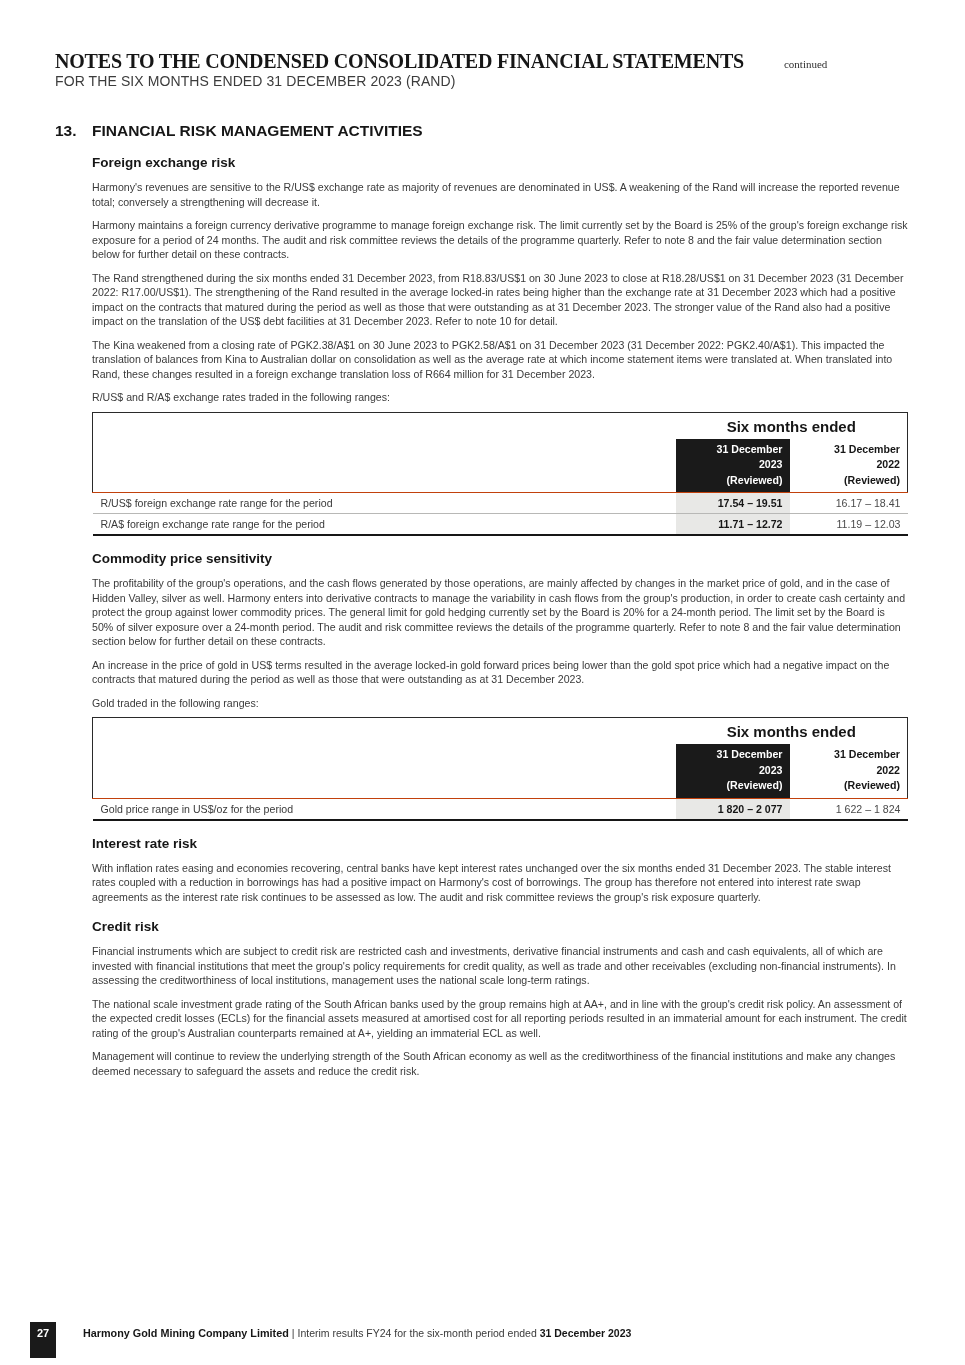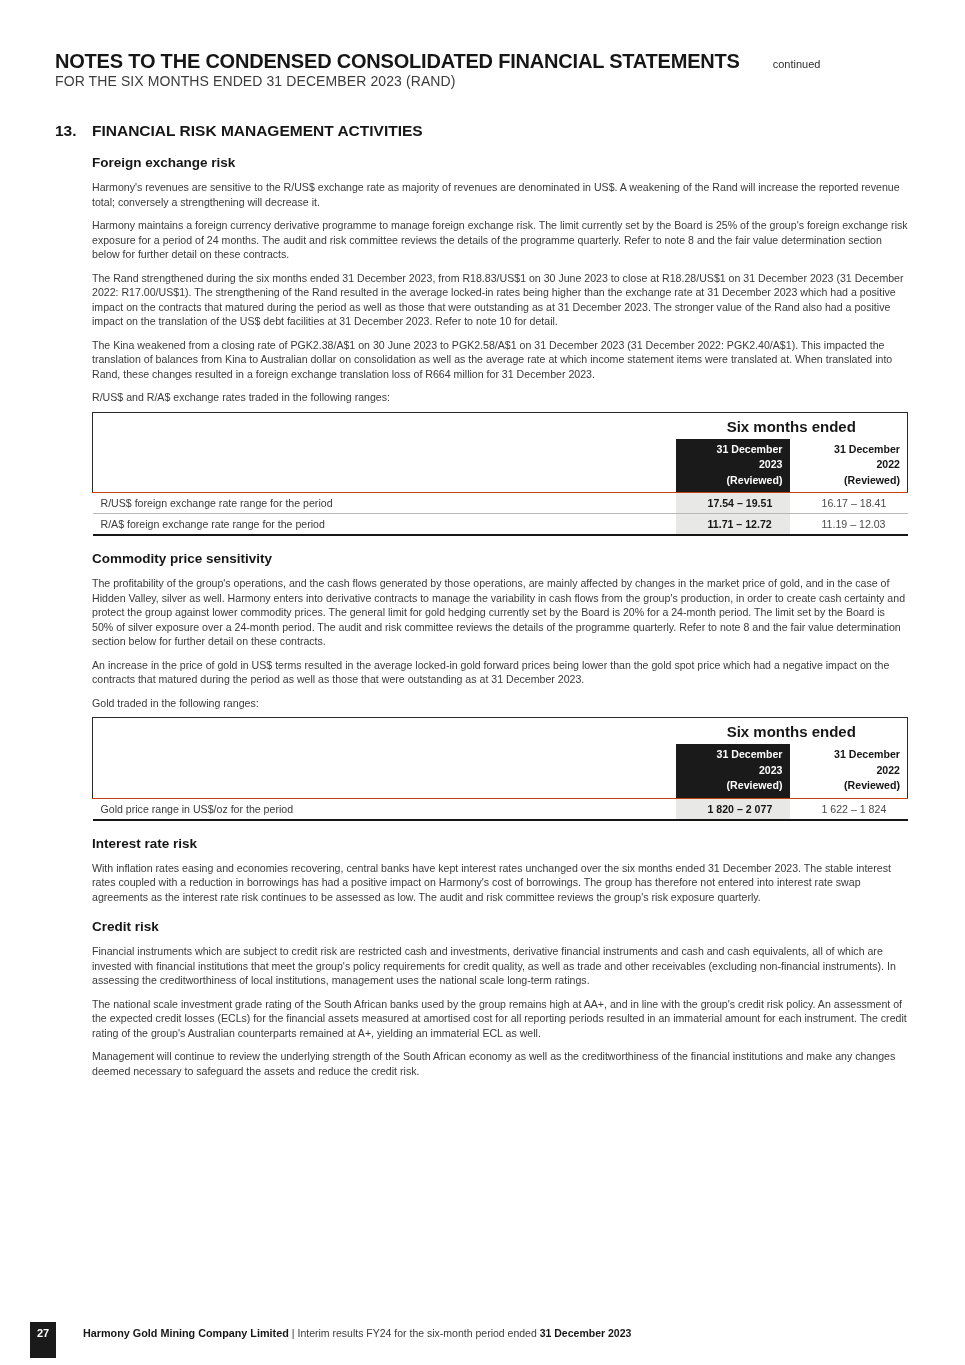--- a/index.html
+++ b/index.html
@@ -9,21 +9,21 @@
     width: 965px;
     height: 1365px;
     background: #ffffff;
     font-family: "Liberation Sans", sans-serif;
     color: #3a3a3a;
     overflow: hidden;
   }
   .page-inner { padding: 50px 57px 0 55px; }
 
   
-  .doc-title-row { display: flex; align-items: baseline; gap: 9px; }
+  .doc-title-row { display: flex; align-items: baseline; gap: 16px; font-family: Liberation Serif, serif; }
   .doc-title { font-size: 20px; font-weight: bold; color: #161616; letter-spacing: -0.2px; }
   .doc-continued { font-size: 11px; color: #2e2e2e; margin-left: 24px; }
   .doc-subtitle { font-size: 14px; color: #3c3c3c; letter-spacing: 0.1px; }
 
   
   .section { margin-top: 33px; display: flex; }
   .section-number { width: 37px; flex: 0 0 37px; font-size: 15.5px; font-weight: bold; color: #161616; }
   .section-body { flex: 1; }
   .section-title { font-size: 15.5px; font-weight: bold; color: #161616; }
 
@@ -46,21 +46,21 @@
   }
   .t-colhead-row td, .t-colhead-row th { border-bottom: 1px solid #c2410c; }
   .t-colhead-row th {
     vertical-align: bottom; text-align: right; font-weight: bold;
     font-size: 10.6px; line-height: 15.5px; padding: 3px 7px 4px 0;
   }
   .col-cur { background: #1a1a1a; color: #ffffff; }
   .col-pri { color: #161616; }
   .fin-table tbody td { font-size: 10.6px; padding: 4px 0 4px 0; }
   .fin-table tbody .lbl { padding-left: 8px; color: #3a3a3a; }
-  .fin-table tbody .val { text-align: left; padding-right: 7px; white-space: nowrap; padding-left: 32px; }
+  .fin-table tbody .val { text-align: right; padding-right: 7px; white-space: nowrap; padding-left: 32px; }
   .fin-table tbody .cur { background: #e8e8e6; font-weight: bold; color: #161616; }
   .fin-table tbody .pri { color: #4a4a4a; }
   .fin-table tbody tr:not(:last-child) td { border-bottom: 1px solid #b8b8b6; }
   .fin-table tbody tr:last-child td { border-bottom: 2px solid #161616; }
 
   
   .footer-pagebox {
     position: absolute; left: 30px; top: 1322px;
     width: 26px; height: 36px;
     background: #1a1a1a; color: #ffffff;

